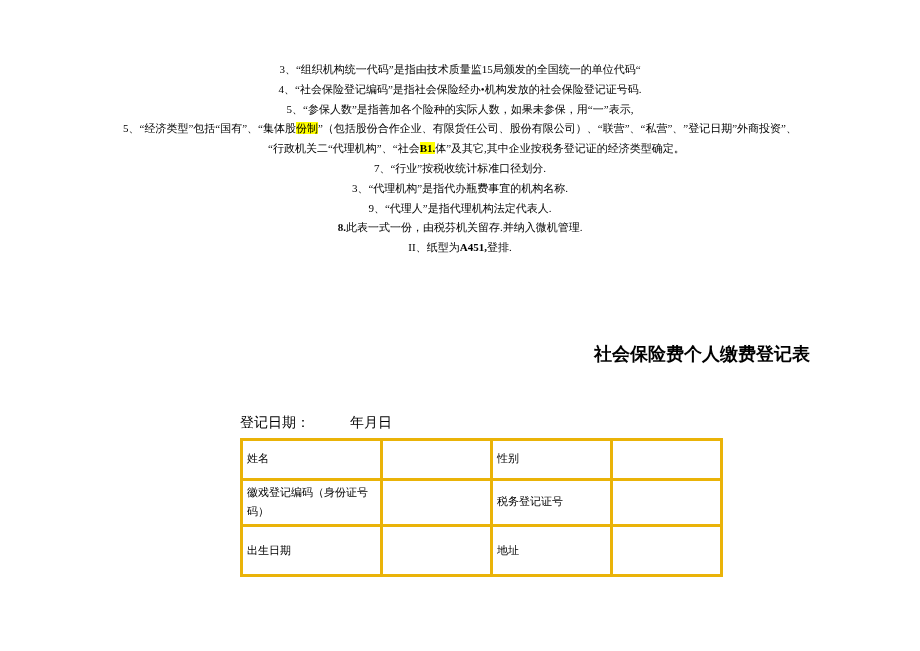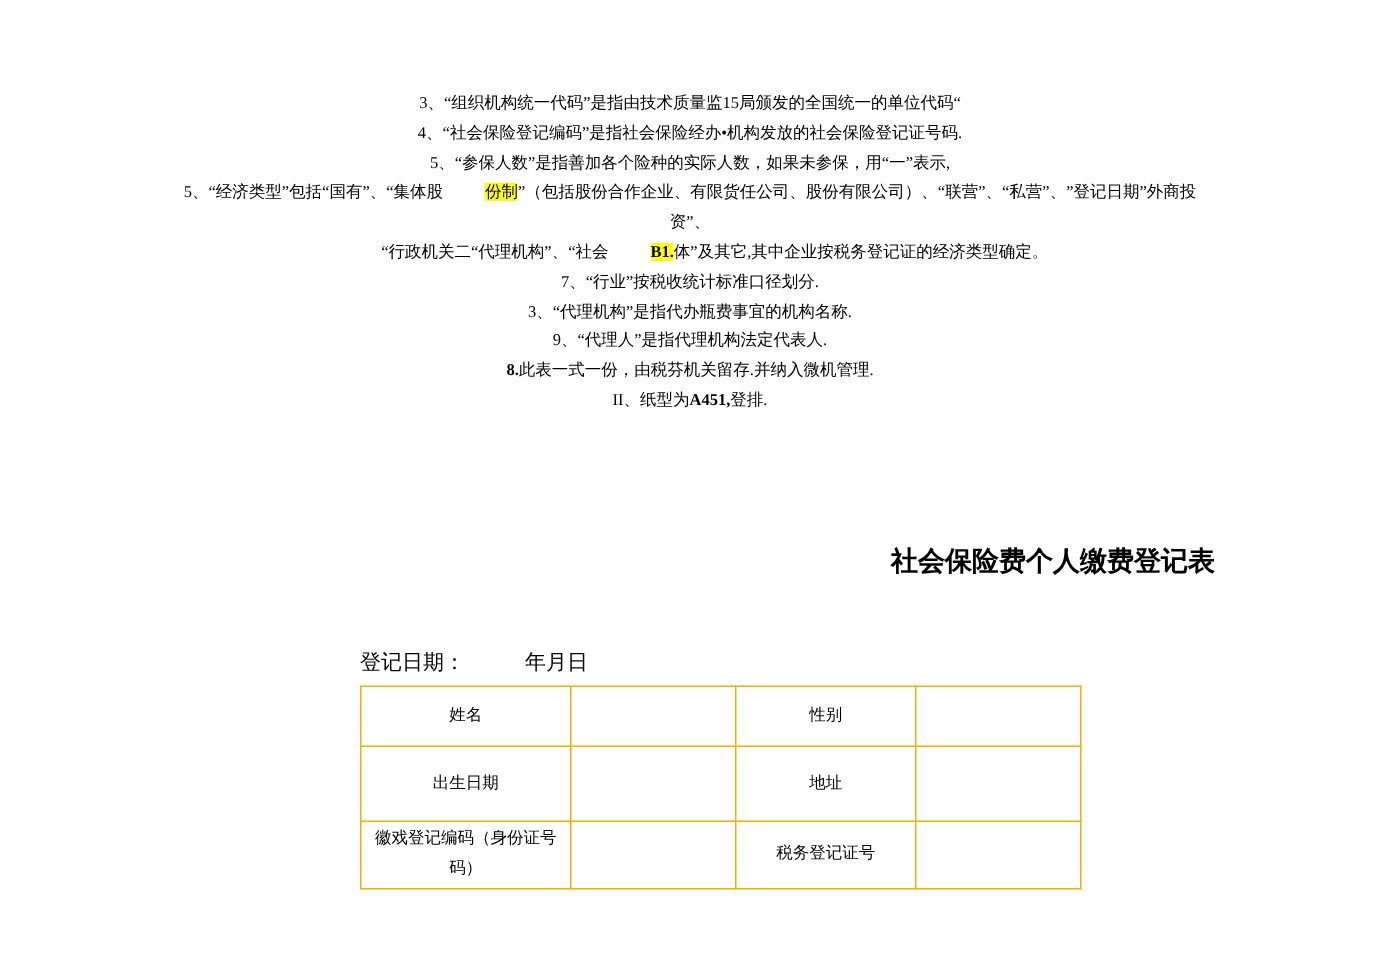--- a/index.html
+++ b/index.html
@@ -16,21 +16,20 @@
     .note-line {
       margin: 0;
       white-space: normal;
       text-align: center;
     }
     .indent {
       padding-left: 33px;
     }
     .hl {
       background-color: #ffff00;
-      margin-left: 28px;
     }
     .bold {
       font-weight: bold;
     }
     h2 {
       font-family: "SimSun", serif;
       font-size: 18px;
       font-weight: bold;
       text-align: right;
       margin: 80px 0 40px 0;
@@ -43,23 +42,22 @@
     .reg-date-spacing {
       display: inline-block;
       width: 40px;
     }
     table {
       border-collapse: collapse;
       margin-left: 130px;
       font-size: 11px;
     }
     td {
-      border: 1px solid #eab308;
+      border: 3px solid #eab308;
       height: 40px;
-      text-align: center;
       vertical-align: middle;
       padding: 2px 4px;
       box-sizing: border-box;
     }
     .label-col {
       width: 140px;
     }
     .val-col {
       width: 110px;
     }
@@ -100,25 +98,25 @@
 
 <table>
   <tbody>
       <tr>
     <td class="label-col">姓名</td>
     <td class="val-col"></td>
     <td class="label-col2">性别</td>
     <td class="val-col2"></td>
   </tr>
   <tr>
+    <td class="label-col">徽戏登记编码（身份证号码）</td>
+    <td class="val-col"></td>
+    <td class="label-col2">税务登记证号</td>
+    <td class="val-col2"></td>
+  </tr>
+  <tr>
     <td class="label-col" style="height:50px">出生日期</td>
     <td class="val-col"></td>
     <td class="label-col2">地址</td>
-    <td class="val-col2"></td>
-  </tr>
-  <tr>
-    <td class="label-col">徽戏登记编码（身份证号码）</td>
-    <td class="val-col"></td>
-    <td class="label-col2">税务登记证号</td>
     <td class="val-col2"></td>
   </tr>
 </tbody>
   </table>
 
 </body></html>

